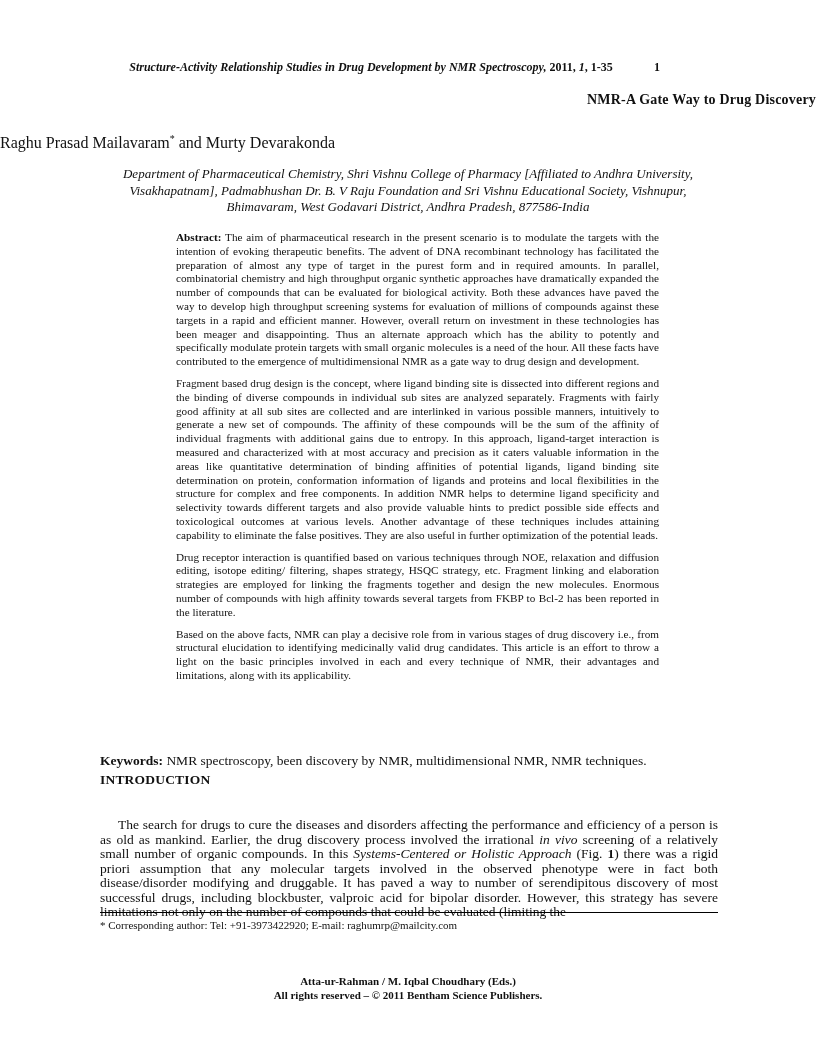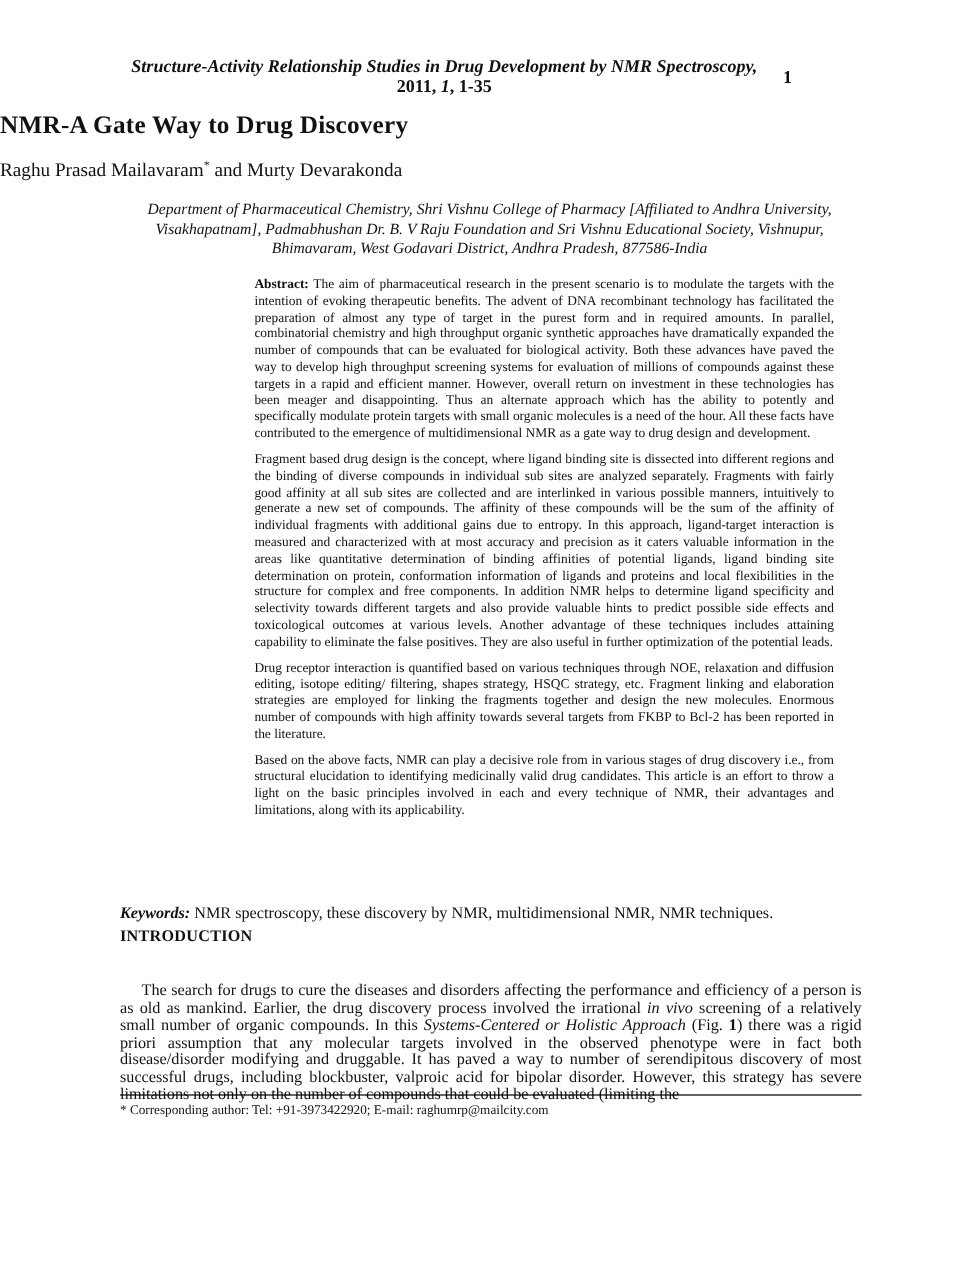--- a/index.html
+++ b/index.html
@@ -6,54 +6,54 @@
   .sheet{
     position:relative;
     width:816px;height:1056px;
     background:#ffffff;
     font-family:"Liberation Serif","DejaVu Serif",serif;
     color:#111;
     overflow:hidden;
   }
   
   .runhead{
-    position:absolute;top:48px;left:100px;width:560px;
+    position:absolute;top:60px;left:100px;width:560px;
     display:flex;align-items:center;
-    font-size:15px;font-weight:bold;
+    font-size:12px;font-weight:bold;
   }
   .runhead .rh-title{flex:1;text-align:center;}
   .rh-it{font-style:italic;}
   .runhead .pagenum{margin-left:12px;font-weight:bold;}
   
   .title{
     position:absolute;top:92px;left:0;width:100%;
-    text-align:left;font-size:21px;font-weight:bold;letter-spacing:.2px;
+    text-align:right;font-size:14px;font-weight:bold;letter-spacing:.2px;
   }
   .authors{
     position:absolute;top:134px;left:0;width:100%;
     text-align:left;font-size:16px;
   }
   .authors sup{font-size:10px;vertical-align:super;line-height:0;}
   .affiliation{
     position:absolute;top:166px;left:108px;width:600px;
     text-align:center;font-style:italic;font-size:13px;line-height:16.5px;
   }
   
   .abstract{
     position:absolute;top:231px;left:176px;width:483px;
-    font-size:11.2px;line-height:13.8px;text-align:justify;margin-left:36px;
+    font-size:11.2px;line-height:13.8px;text-align:justify;
   }
   .abstract p{margin:0 0 8px 0;}
   .abstract b{font-weight:bold;}
   
   .keywords{
     position:absolute;top:752px;left:100px;width:618px;
     font-size:13.5px;line-height:17px;
   }
-  .keywords b{font-weight:bold;font-style:italic;}
+  .keywords b{font-weight:bold;}
   
   .intro-head{
     position:absolute;top:772px;left:100px;width:618px;
     font-size:13.5px;font-weight:bold;letter-spacing:.2px;
   }
   .intro-body{
     position:absolute;top:818px;left:100px;width:618px;
     font-size:13.5px;line-height:14.5px;text-align:justify;
   }
   .intro-body p{margin:0;text-indent:18px;}
@@ -90,26 +90,28 @@
 
   <div class="affiliation">Department of Pharmaceutical Chemistry, Shri Vishnu College of Pharmacy [Affiliated to Andhra University, Visakhapatnam], Padmabhushan Dr. B. V Raju Foundation and Sri Vishnu Educational Society, Vishnupur, Bhimavaram, West Godavari District, Andhra Pradesh, 877586-India</div>
 
   <div class="abstract">
     <p><b>Abstract:</b><span> The aim of pharmaceutical research in the present scenario is to modulate the targets with the intention of evoking therapeutic benefits. The advent of DNA recombinant technology has facilitated the preparation of almost any type of target in the purest form and in required amounts. In parallel, combinatorial chemistry and high throughput organic synthetic approaches have dramatically expanded the number of compounds that can be evaluated for biological activity. Both these advances have paved the way to develop high throughput screening systems for evaluation of millions of compounds against these targets in a rapid and efficient manner. However, overall return on investment in these technologies has been meager and disappointing. Thus an alternate approach which has the ability to potently and specifically modulate protein targets with small organic molecules is a need of the hour. All these facts have contributed to the emergence of multidimensional NMR as a gate way to drug design and development.</span></p>
     <p>Fragment based drug design is the concept, where ligand binding site is dissected into different regions and the binding of diverse compounds in individual sub sites are analyzed separately. Fragments with fairly good affinity at all sub sites are collected and are interlinked in various possible manners, intuitively to generate a new set of compounds. The affinity of these compounds will be the sum of the affinity of individual fragments with additional gains due to entropy. In this approach, ligand-target interaction is measured and characterized with at most accuracy and precision as it caters valuable information in the areas like quantitative determination of binding affinities of potential ligands, ligand binding site determination on protein, conformation information of ligands and proteins and local flexibilities in the structure for complex and free components. In addition NMR helps to determine ligand specificity and selectivity towards different targets and also provide valuable hints to predict possible side effects and toxicological outcomes at various levels. Another advantage of these techniques includes attaining capability to eliminate the false positives. They are also useful in further optimization of the potential leads.</p>
     <p>Drug receptor interaction is quantified based on various techniques through NOE, relaxation and diffusion editing, isotope editing/ filtering, shapes strategy, HSQC strategy, etc. Fragment linking and elaboration strategies are employed for linking the fragments together and design the new molecules. Enormous number of compounds with high affinity towards several targets from FKBP to Bcl-2 has been reported in the literature.</p>
     <p>Based on the above facts, NMR can play a decisive role from in various stages of drug discovery i.e., from structural elucidation to identifying medicinally valid drug candidates. This article is an effort to throw a light on the basic principles involved in each and every technique of NMR, their advantages and limitations, along with its applicability.</p>
   </div>
 
-  <div class="keywords"><b>Keywords:</b><span> NMR spectroscopy, these discovery by NMR, multidimensional NMR, NMR techniques.</span></div>
+  <div class="keywords"><b>Keywords:</b><span> NMR spectroscopy, been discovery by NMR, multidimensional NMR, NMR techniques.</span></div>
 
   <div class="intro-head">INTRODUCTION</div>
   <div class="intro-body">
     <p><span>The search for drugs to cure the diseases and disorders affecting the performance and efficiency of a person is as old as mankind. Earlier, the drug discovery process involved the irrational </span><span class="it">in vivo</span><span> screening of a relatively small number of organic compounds. In this </span><span class="it">Systems-Centered or Holistic Approach</span><span> (Fig. </span><span class="bd">1</span><span>) there was a rigid priori assumption that any molecular targets involved in the observed phenotype were in fact both disease/disorder modifying and druggable. It has paved a way to number of serendipitous discovery of most successful drugs, including blockbuster, valproic acid for bipolar disorder. However, this strategy has severe limitations not only on the number of compounds that could be evaluated (limiting the</span></p>
   </div>
 
   <div class="foot-rule"></div>
   <div class="footnote">* Corresponding author: Tel: +91-3973422920; E-mail: raghumrp@mailcity.com</div>
 
   <div class="credits">
+    <div>Atta-ur-Rahman / M. Iqbal Choudhary (Eds.)</div>
+    <div>All rights reserved – © 2011 Bentham Science Publishers.</div>
   </div>
 
 </div>
 
 </body></html>

